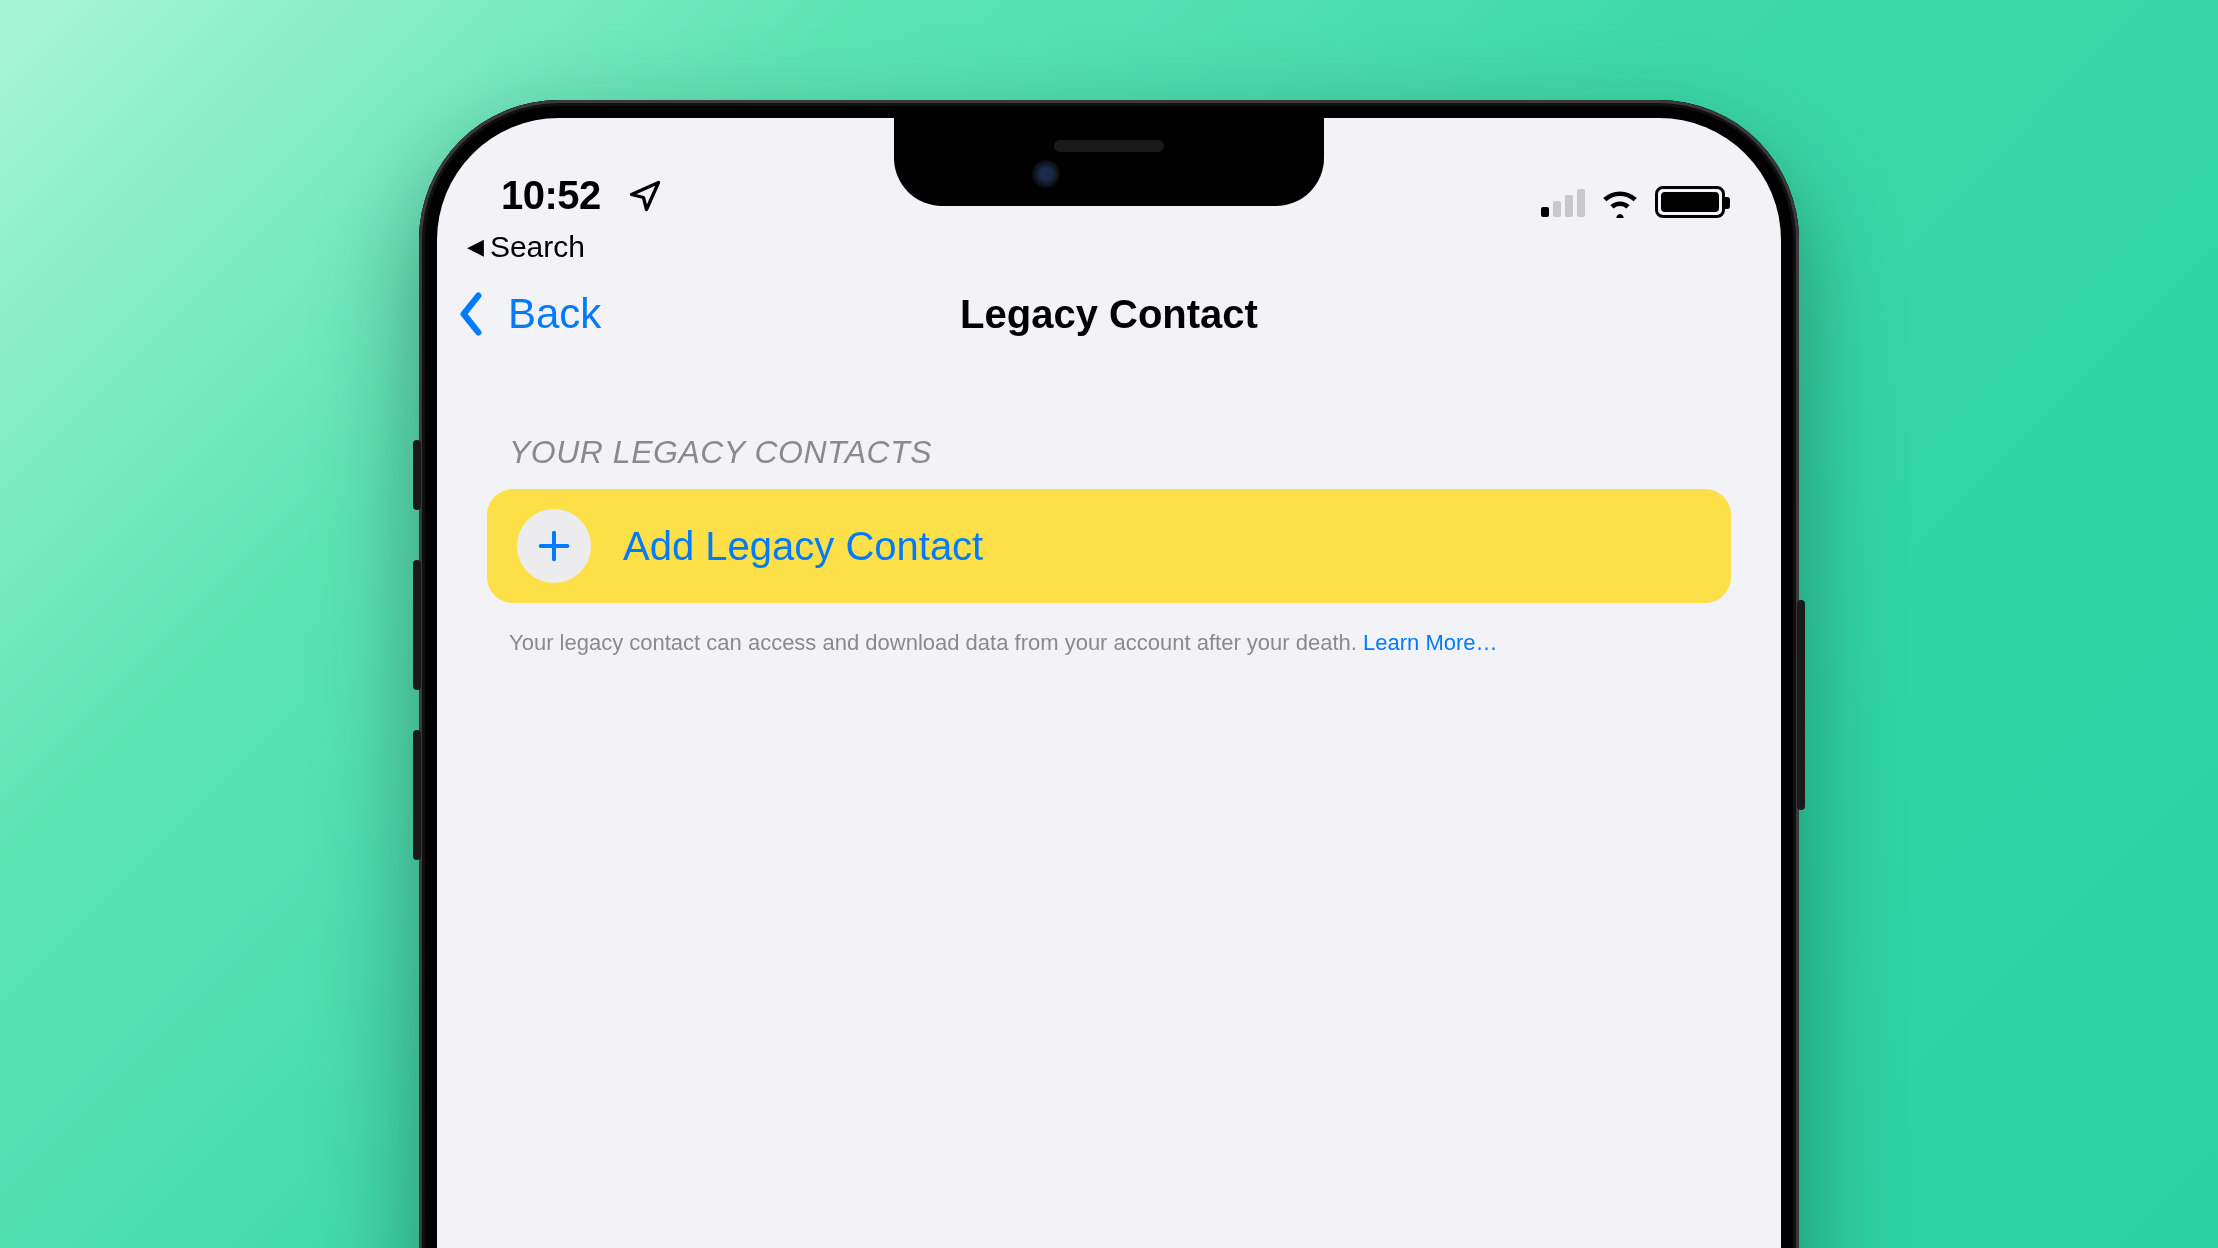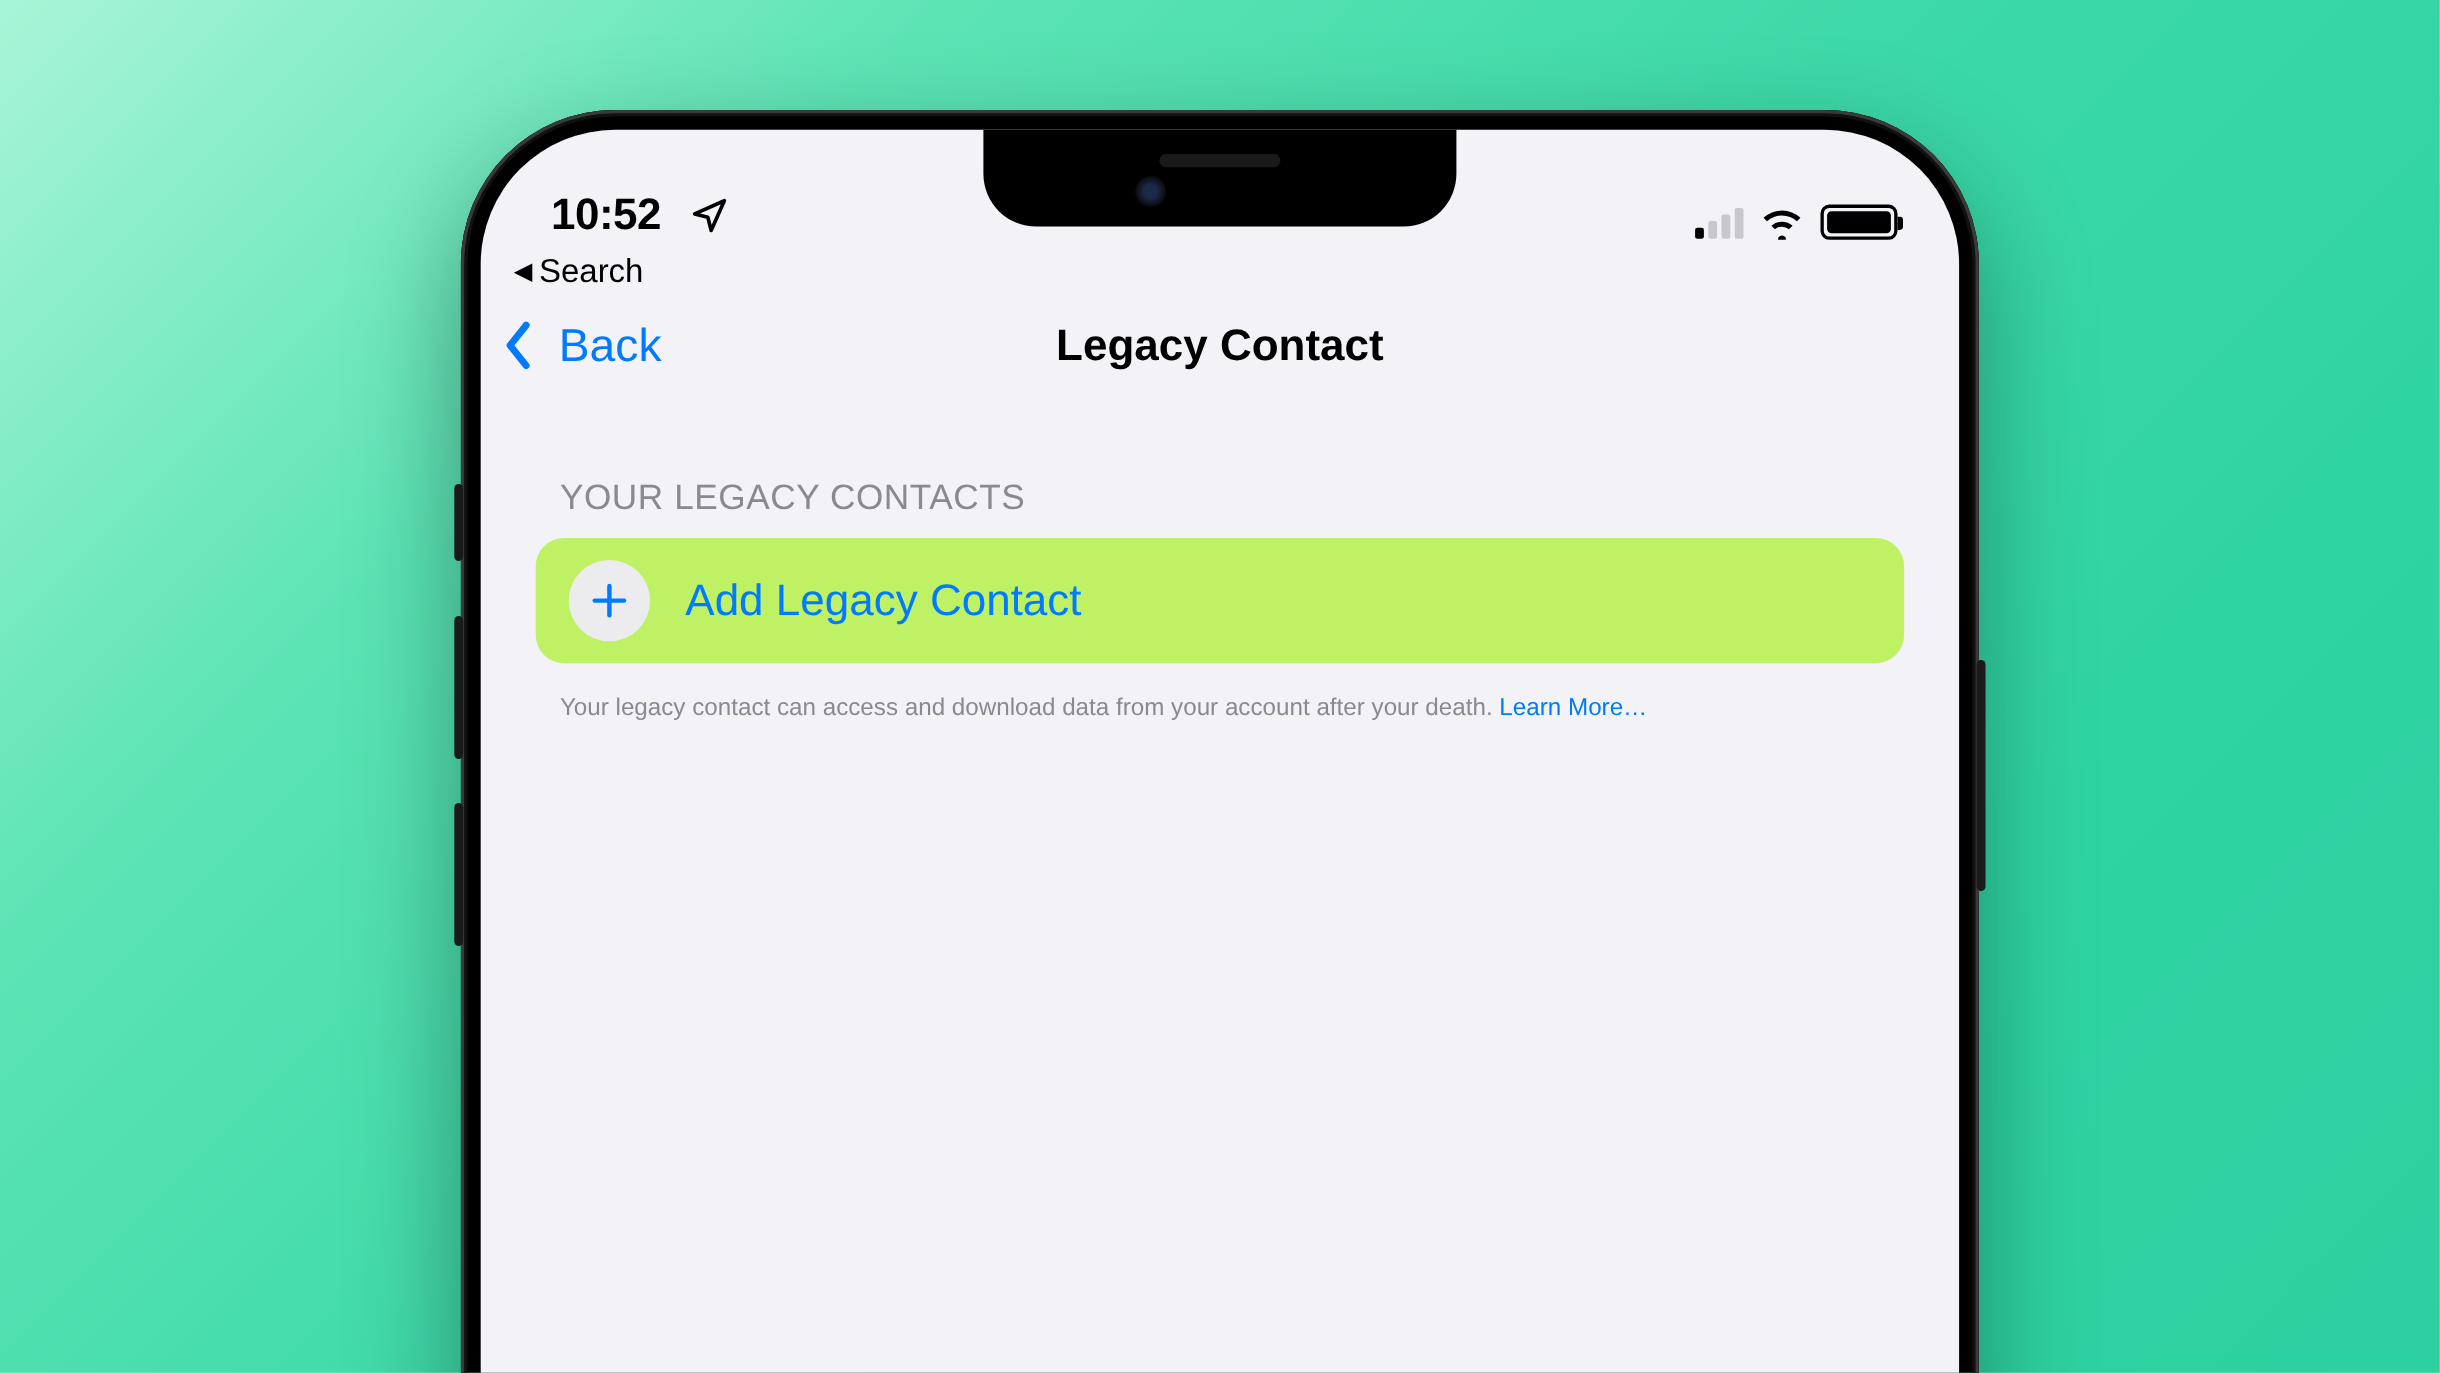--- a/index.html
+++ b/index.html
@@ -132,23 +132,24 @@
     }
     .content {
       padding: 70px 50px 0 50px;
     }
     .section-header {
       font-size: 32px;
       font-weight: 400;
       color: #8a8a8e;
       letter-spacing: 0.5px;
       padding: 0 22px 18px 22px;
+      font-style: italic;
     }
     .cell {
-      background: #bef264;
+      background: #fde047;
       border-radius: 26px;
       display: flex;
       align-items: center;
       padding: 20px 30px;
       gap: 32px;
     }
     .plus-circle {
       width: 74px;
       height: 74px;
       border-radius: 50%;

